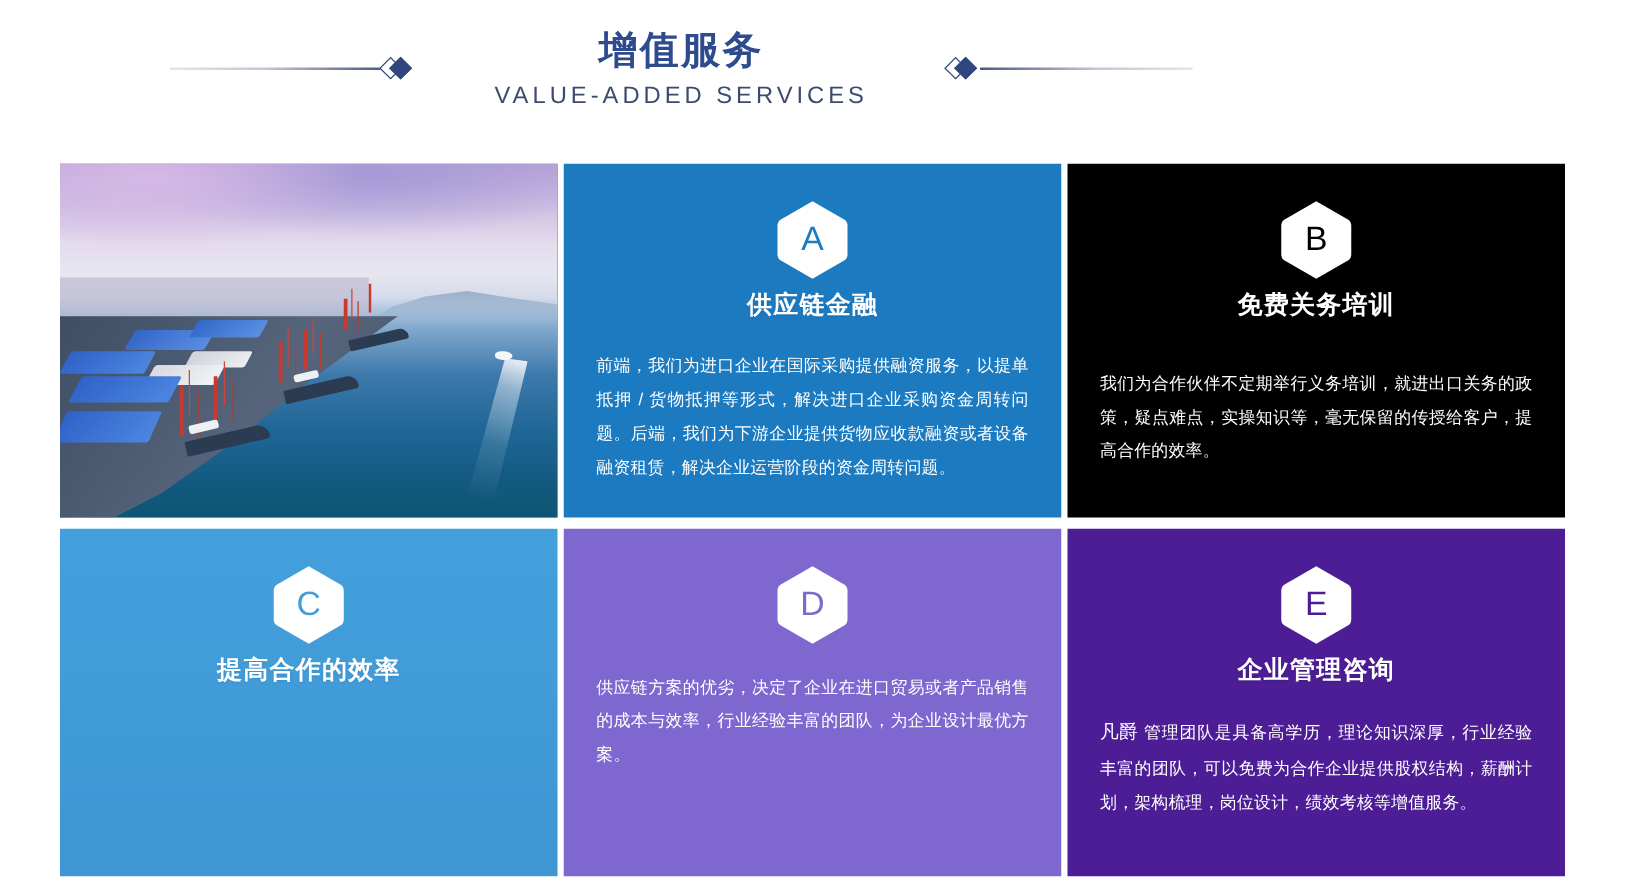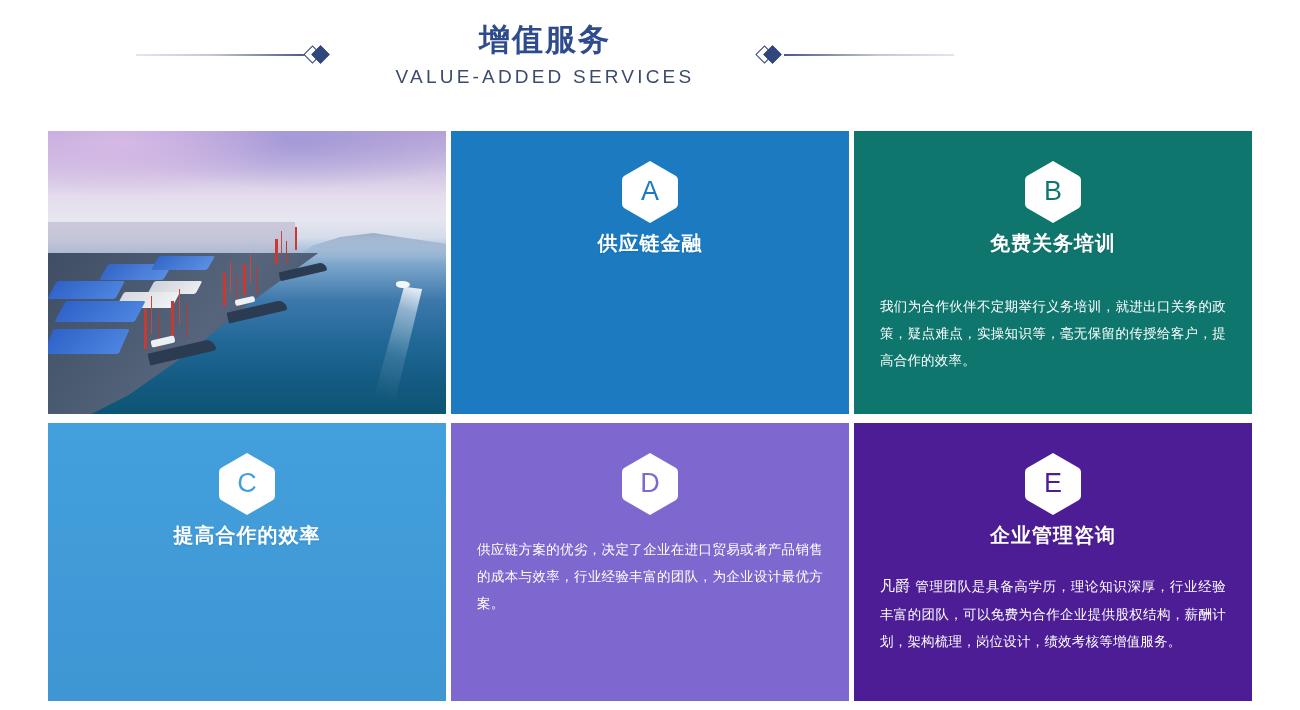--- a/index.html
+++ b/index.html
@@ -136,21 +136,21 @@
     letter-spacing: 1px; margin-top: 6px; text-shadow: 0 1px 2px rgba(0,0,0,.10);
   }
   .card-body {
     margin-top: 22px; font-size: 13.5px; line-height: 2.0; color:#fff;
     text-align: justify; text-justify: inter-ideograph;
     letter-spacing: .2px;
   }
   .card-body .brand { font-weight: normal; font-size: 15px; letter-spacing: 0; }
 
   .card-a { background:#1b7ac0; }
-  .card-b { background:#0f766e; }
+  .card-b { background:#000000; }
   .card-c { background: linear-gradient(180deg,#43a0dc 0%, #3e96d3 100%); }
   .card-d { background:#7e67cf; }
   .card-e { background:#4c1d95; }
 
   .card-c .card-body, .card-d .card-body { margin-top: 20px; }
   .card-b .card-body { margin-top: 36px; }
 </style>
 </head>
 <body>
 
@@ -217,20 +217,21 @@
           <defs>
               <mask id="mA">
                 <rect width="58" height="64" fill="#fff"></rect>
             <text x="29" y="40" text-anchor="middle" font-family="Liberation Sans, sans-serif" font-size="27" fill="#000">A</text>
               </mask>
             </defs>
           <path d="M29 1 L55 16 Q57 17.5 57 20 L57 44 Q57 46.5 55 48 L29 63 L3 48 Q1 46.5 1 44 L1 20 Q1 17.5 3 16 Z" fill="#ffffff" mask="url(#mA)"></path>
         </svg>
       </div>
       <div class="card-title">供应链金融</div>
+      <div class="card-body">前端，我们为进口企业在国际采购提供融资服务，以提单抵押 / 货物抵押等形式，解决进口企业采购资金周转问题。后端，我们为下游企业提供货物应收款融资或者设备融资租赁，解决企业运营阶段的资金周转问题。</div>
     </div>
 
     <div class="cell card card-b">
       <div class="hexwrap">
         <svg class="hex" viewBox="0 0 58 64">
           <defs>
               <mask id="mB">
                 <rect width="58" height="64" fill="#fff"></rect>
             <text x="29" y="40" text-anchor="middle" font-family="Liberation Sans, sans-serif" font-size="27" fill="#000">B</text>
               </mask>

